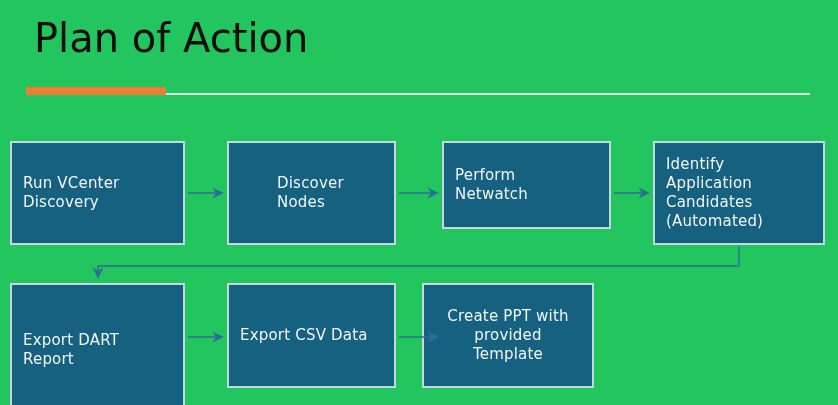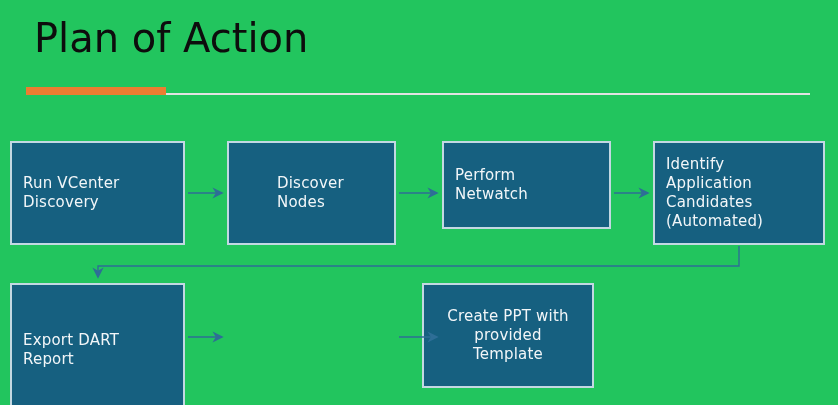--- a/index.html
+++ b/index.html
@@ -97,20 +97,23 @@
   <div class="node b4">
     <span class="label">Identify
 Application
 Candidates
 (Automated)</span>
   </div>
   <div class="node b5">
     <span class="label">Export DART
 Report</span>
   </div>
+  <div class="node b6">
+    <span class="label">Export CSV Data</span>
+  </div>
   <div class="node b7 center">
     <span class="label">Create PPT with
 provided
 Template</span>
   </div>
 
   <svg id="connectors" width="838" height="405" viewBox="0 0 838 405" xmlns="http://www.w3.org/2000/svg">
     <defs>
       <marker id="arrowhead" viewBox="0 0 10 10" refX="8.5" refY="5" markerWidth="8" markerHeight="8" orient="auto-start-reverse">
         <path d="M0,0 L10,5 L0,10 L3,5 Z" fill="#2e6e96"></path>

